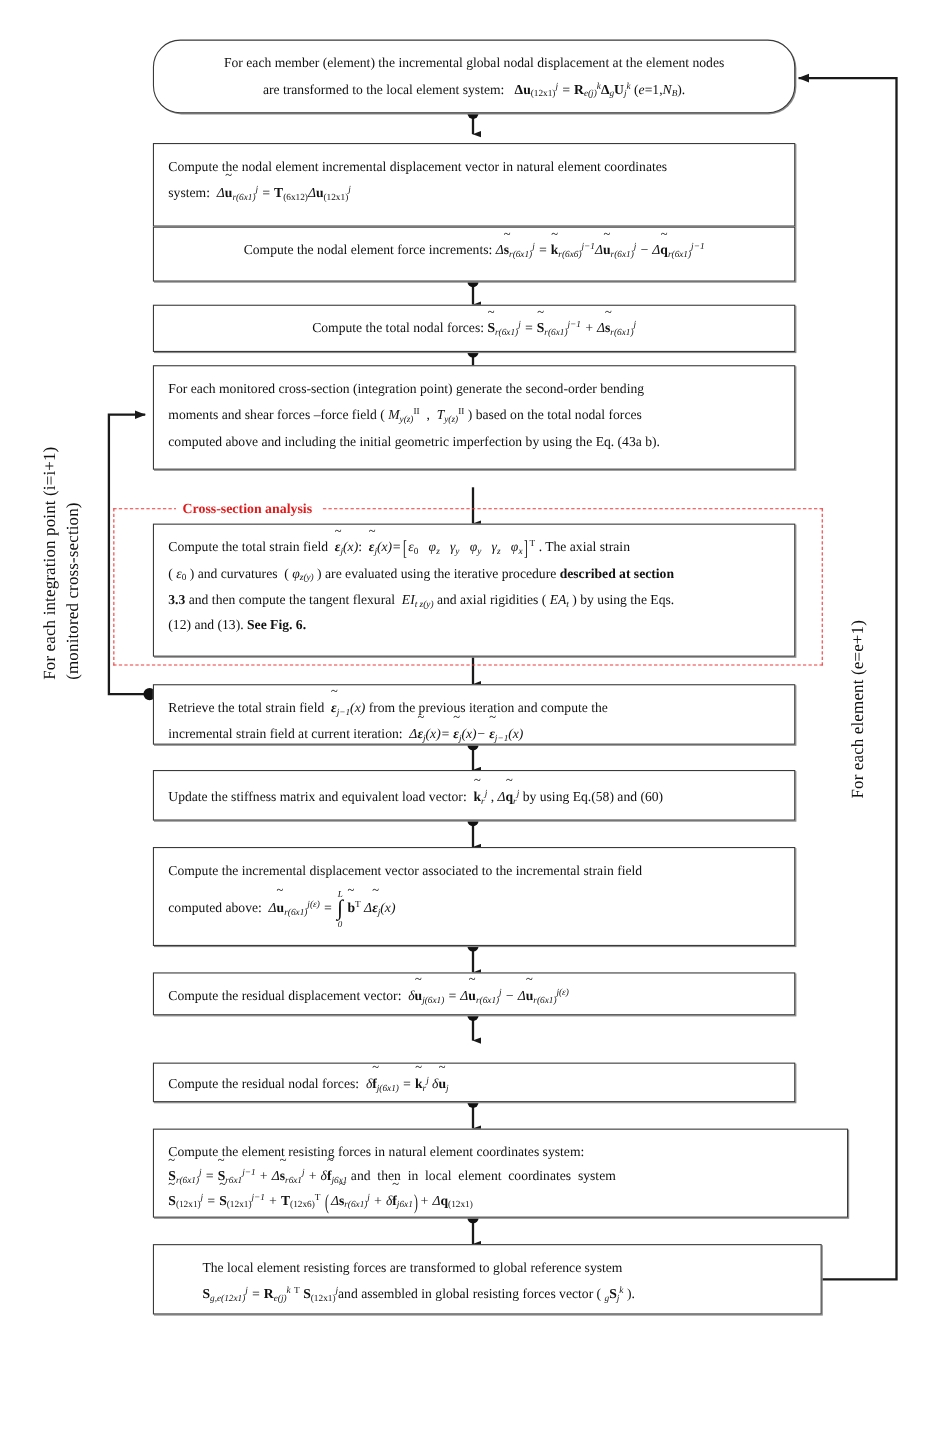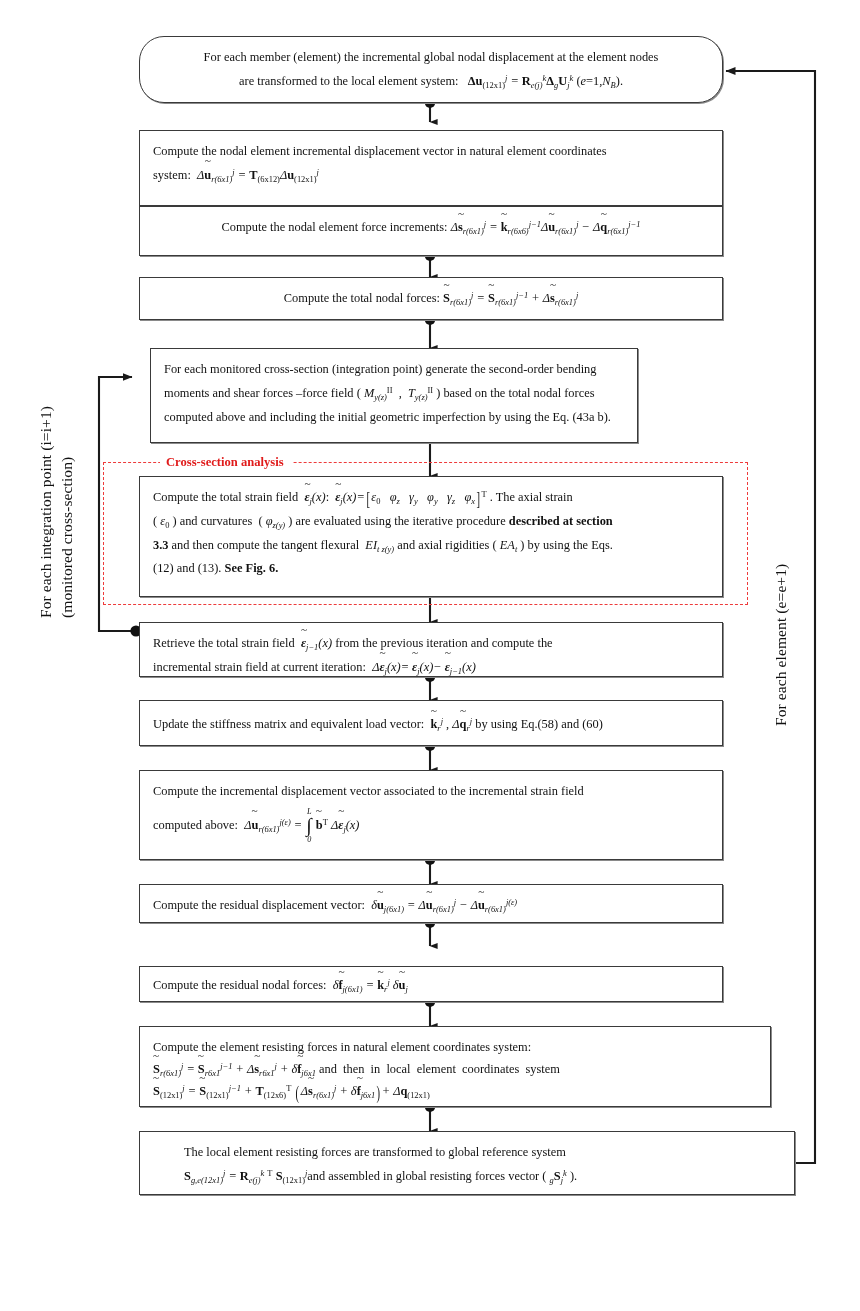--- a/index.html
+++ b/index.html
@@ -195,21 +195,21 @@
 </div>
 
 <div class="box center" style="left:139px; top:277px; width:584px; height:43px;">
   <p>Compute the total nodal forces:
     <span class="m"><span class="tl"><span class="tilde">~</span><span class="bb">S</span></span><sub>r(6x1)</sub><sup>j</sup> =
     <span class="tl"><span class="tilde">~</span><span class="bb">S</span></span><sub>r(6x1)</sub><sup>j−1</sup> +
     Δ<span class="tl"><span class="tilde">~</span><span class="bb">s</span></span><sub>r(6x1)</sub><sup>j</sup></span>
   </p>
 </div>
 
-<div class="box justify" style="left:139px; top:348px; width:488px; height:95px;margin-left:11px;">
+<div class="box justify" style="left:139px; top:332px; width:584px; height:95px;">
   <p>For each monitored cross-section (integration point) generate the second-order bending</p>
   <p>moments and shear forces –force field (&nbsp;<span class="m">M<sub>y(z)</sub><sup class="up">II</sup></span>&nbsp; ,&nbsp;
     <span class="m">T<sub>y(z)</sub><sup class="up">II</sup></span>&nbsp;) based on the total nodal forces</p>
   <p>computed above and including the initial geometric imperfection by using the Eq. (43a b).</p>
 </div>
 
 <div class="box justify" style="left:139px; top:476px; width:584px; height:121px;">
   <p>Compute the total strain field&nbsp;
     <span class="m"><span class="tl"><span class="tilde">~</span><span class="bbi">ε</span></span><sub>j</sub>(x)</span>:&nbsp;
     <span class="m"><span class="tl"><span class="tilde">~</span><span class="bbi">ε</span></span><sub>j</sub>(x)=</span><span class="brk">[</span><span class="m">ε<sub class="up">0</sub>&nbsp;&nbsp;&nbsp;φ<sub>z</sub>&nbsp;&nbsp;&nbsp;γ<sub>y</sub>&nbsp;&nbsp;&nbsp;φ<sub>y</sub>&nbsp;&nbsp;&nbsp;γ<sub>z</sub>&nbsp;&nbsp;&nbsp;φ<sub>x</sub></span><span class="brk">]</span><sup class="up">T</sup>&nbsp;. The axial strain</p>
@@ -271,20 +271,20 @@
   <p>
     <span class="m"><span class="tl"><span class="tilde">~</span><span class="bb">S</span></span><sub class="up">(12x1)</sub><sup>j</sup> =
     <span class="tl"><span class="tilde">~</span><span class="bb">S</span></span><sub class="up">(12x1)</sub><sup>j−1</sup> +
     <span class="bb">T</span><sub class="up">(12x6)</sub><sup class="up">T</sup>
     <span class="brk">(</span>Δ<span class="tl"><span class="tilde">~</span><span class="bb">s</span></span><sub>r(6x1)</sub><sup>j</sup> +
     δ<span class="tl"><span class="tilde">~</span><span class="bb">f</span></span><sub>j6x1</sub><span class="brk">)</span>+
     Δ<span class="bb">q</span><sub class="up">(12x1)</sub></span>
   </p>
 </div>
 
-<div class="box justify" style="left:139px; top:1131px; width:656px; height:64px;padding-left:44px;">
+<div class="box justify" style="left:139px; top:1131px; width:608px; height:64px;padding-left:44px;">
   <p>The local element resisting forces are transformed to global reference system</p>
   <p>
     <span class="m"><span class="bb">S</span><sub>g,e(12x1)</sub><sup>j</sup> =
     <span class="bb">R</span><sub>e(j)</sub><sup>k</sup>&nbsp;<sup class="up">T</sup>
     <span class="bb">S</span><sub class="up">(12x1)</sub><sup>j</sup></span>and assembled in global resisting forces vector (&nbsp;<span class="m"><sub>g</sub><span class="bb">S</span><sub>j</sub><sup>k</sup></span>&nbsp;).
   </p>
 </div>
 
 </body></html>

